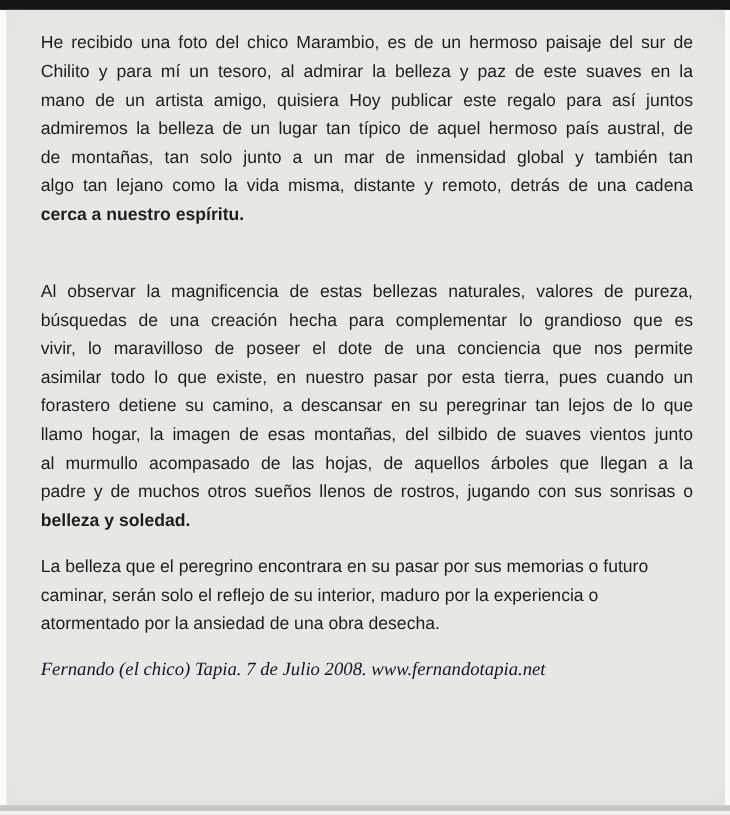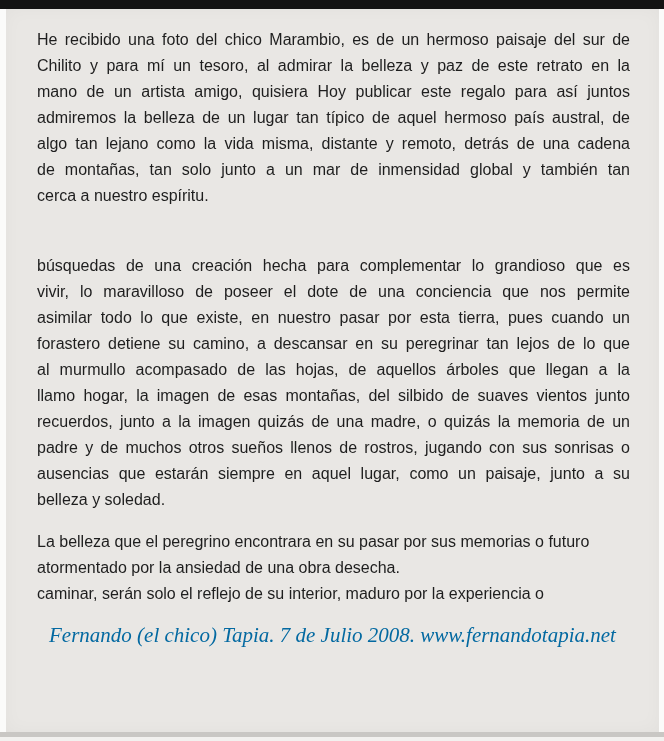--- a/index.html
+++ b/index.html
@@ -50,71 +50,70 @@
     color: #1e1e1e;
     white-space: normal;
   }
   .paragraph.justify .line {
     text-align: justify;
     text-align-last: justify;
     text-justify: inter-word;
   }
   .paragraph.justify .line:last-child {
     text-align-last: left;
+    font-weight: bold;
   }
   .signature {
     margin-top: 1px;
     font-family: "Liberation Serif", serif;
     font-style: italic;
-    font-size: 21px;
+    font-size: 17px;
     line-height: 24px;
-    color: #0369a1;
-    margin-left: 12px;
+    color: #0f172a;
   }
   
   .bottom-edge {
     position: absolute;
     left: 0; right: 0;
     bottom: 0;
     height: 9px;
     background: linear-gradient(to bottom, #c9c7c4 0%, #c9c7c4 55%, #f2f1ef 55%, #f2f1ef 100%);
   }
 </style>
 </head>
 <body>
 
 <div class="screen">
   <div class="top-edge"></div>
   <div class="page">
     <div class="text-block">
       <div id="paragraphs">
           <div class="paragraph justify">
             <div class="line">He recibido una foto del chico Marambio, es de un hermoso paisaje del sur de</div>
-            <div class="line">Chilito y para mí un tesoro, al admirar la belleza y paz de este retrato en la</div>
+            <div class="line">Chilito y para mí un tesoro, al admirar la belleza y paz de este suaves en la</div>
             <div class="line">mano de un artista amigo, quisiera Hoy publicar este regalo para así juntos</div>
             <div class="line">admiremos la belleza de un lugar tan típico de aquel hermoso país austral, de</div>
+            <div class="line">de montañas, tan solo junto a un mar de inmensidad global y también tan</div>
             <div class="line">algo tan lejano como la vida misma, distante y remoto, detrás de una cadena</div>
-            <div class="line">de montañas, tan solo junto a un mar de inmensidad global y también tan</div>
             <div class="line">cerca a nuestro espíritu.</div>
           </div>
           <div class="paragraph justify">
+            <div class="line">Al observar la magnificencia de estas bellezas naturales, valores de pureza,</div>
             <div class="line">búsquedas de una creación hecha para complementar lo grandioso que es</div>
             <div class="line">vivir, lo maravilloso de poseer el dote de una conciencia que nos permite</div>
             <div class="line">asimilar todo lo que existe, en nuestro pasar por esta tierra, pues cuando un</div>
             <div class="line">forastero detiene su camino, a descansar en su peregrinar tan lejos de lo que</div>
+            <div class="line">llamo hogar, la imagen de esas montañas, del silbido de suaves vientos junto</div>
             <div class="line">al murmullo acompasado de las hojas, de aquellos árboles que llegan a la</div>
-            <div class="line">llamo hogar, la imagen de esas montañas, del silbido de suaves vientos junto</div>
-            <div class="line">recuerdos, junto a la imagen quizás de una madre, o quizás la memoria de un</div>
             <div class="line">padre y de muchos otros sueños llenos de rostros, jugando con sus sonrisas o</div>
-            <div class="line">ausencias que estarán siempre en aquel lugar, como un paisaje, junto a su</div>
             <div class="line">belleza y soledad.</div>
           </div>
           <div class="paragraph">
             <div class="line">La belleza que el peregrino encontrara en su pasar por sus memorias o futuro</div>
+            <div class="line">caminar, serán solo el reflejo de su interior, maduro por la experiencia o</div>
             <div class="line">atormentado por la ansiedad de una obra desecha.</div>
-            <div class="line">caminar, serán solo el reflejo de su interior, maduro por la experiencia o</div>
           </div>
         </div>
       <div class="signature">Fernando (el chico) Tapia. 7 de Julio 2008. www.fernandotapia.net</div>
     </div>
   </div>
   <div class="bottom-edge"></div>
 </div>
 
 </body></html>

